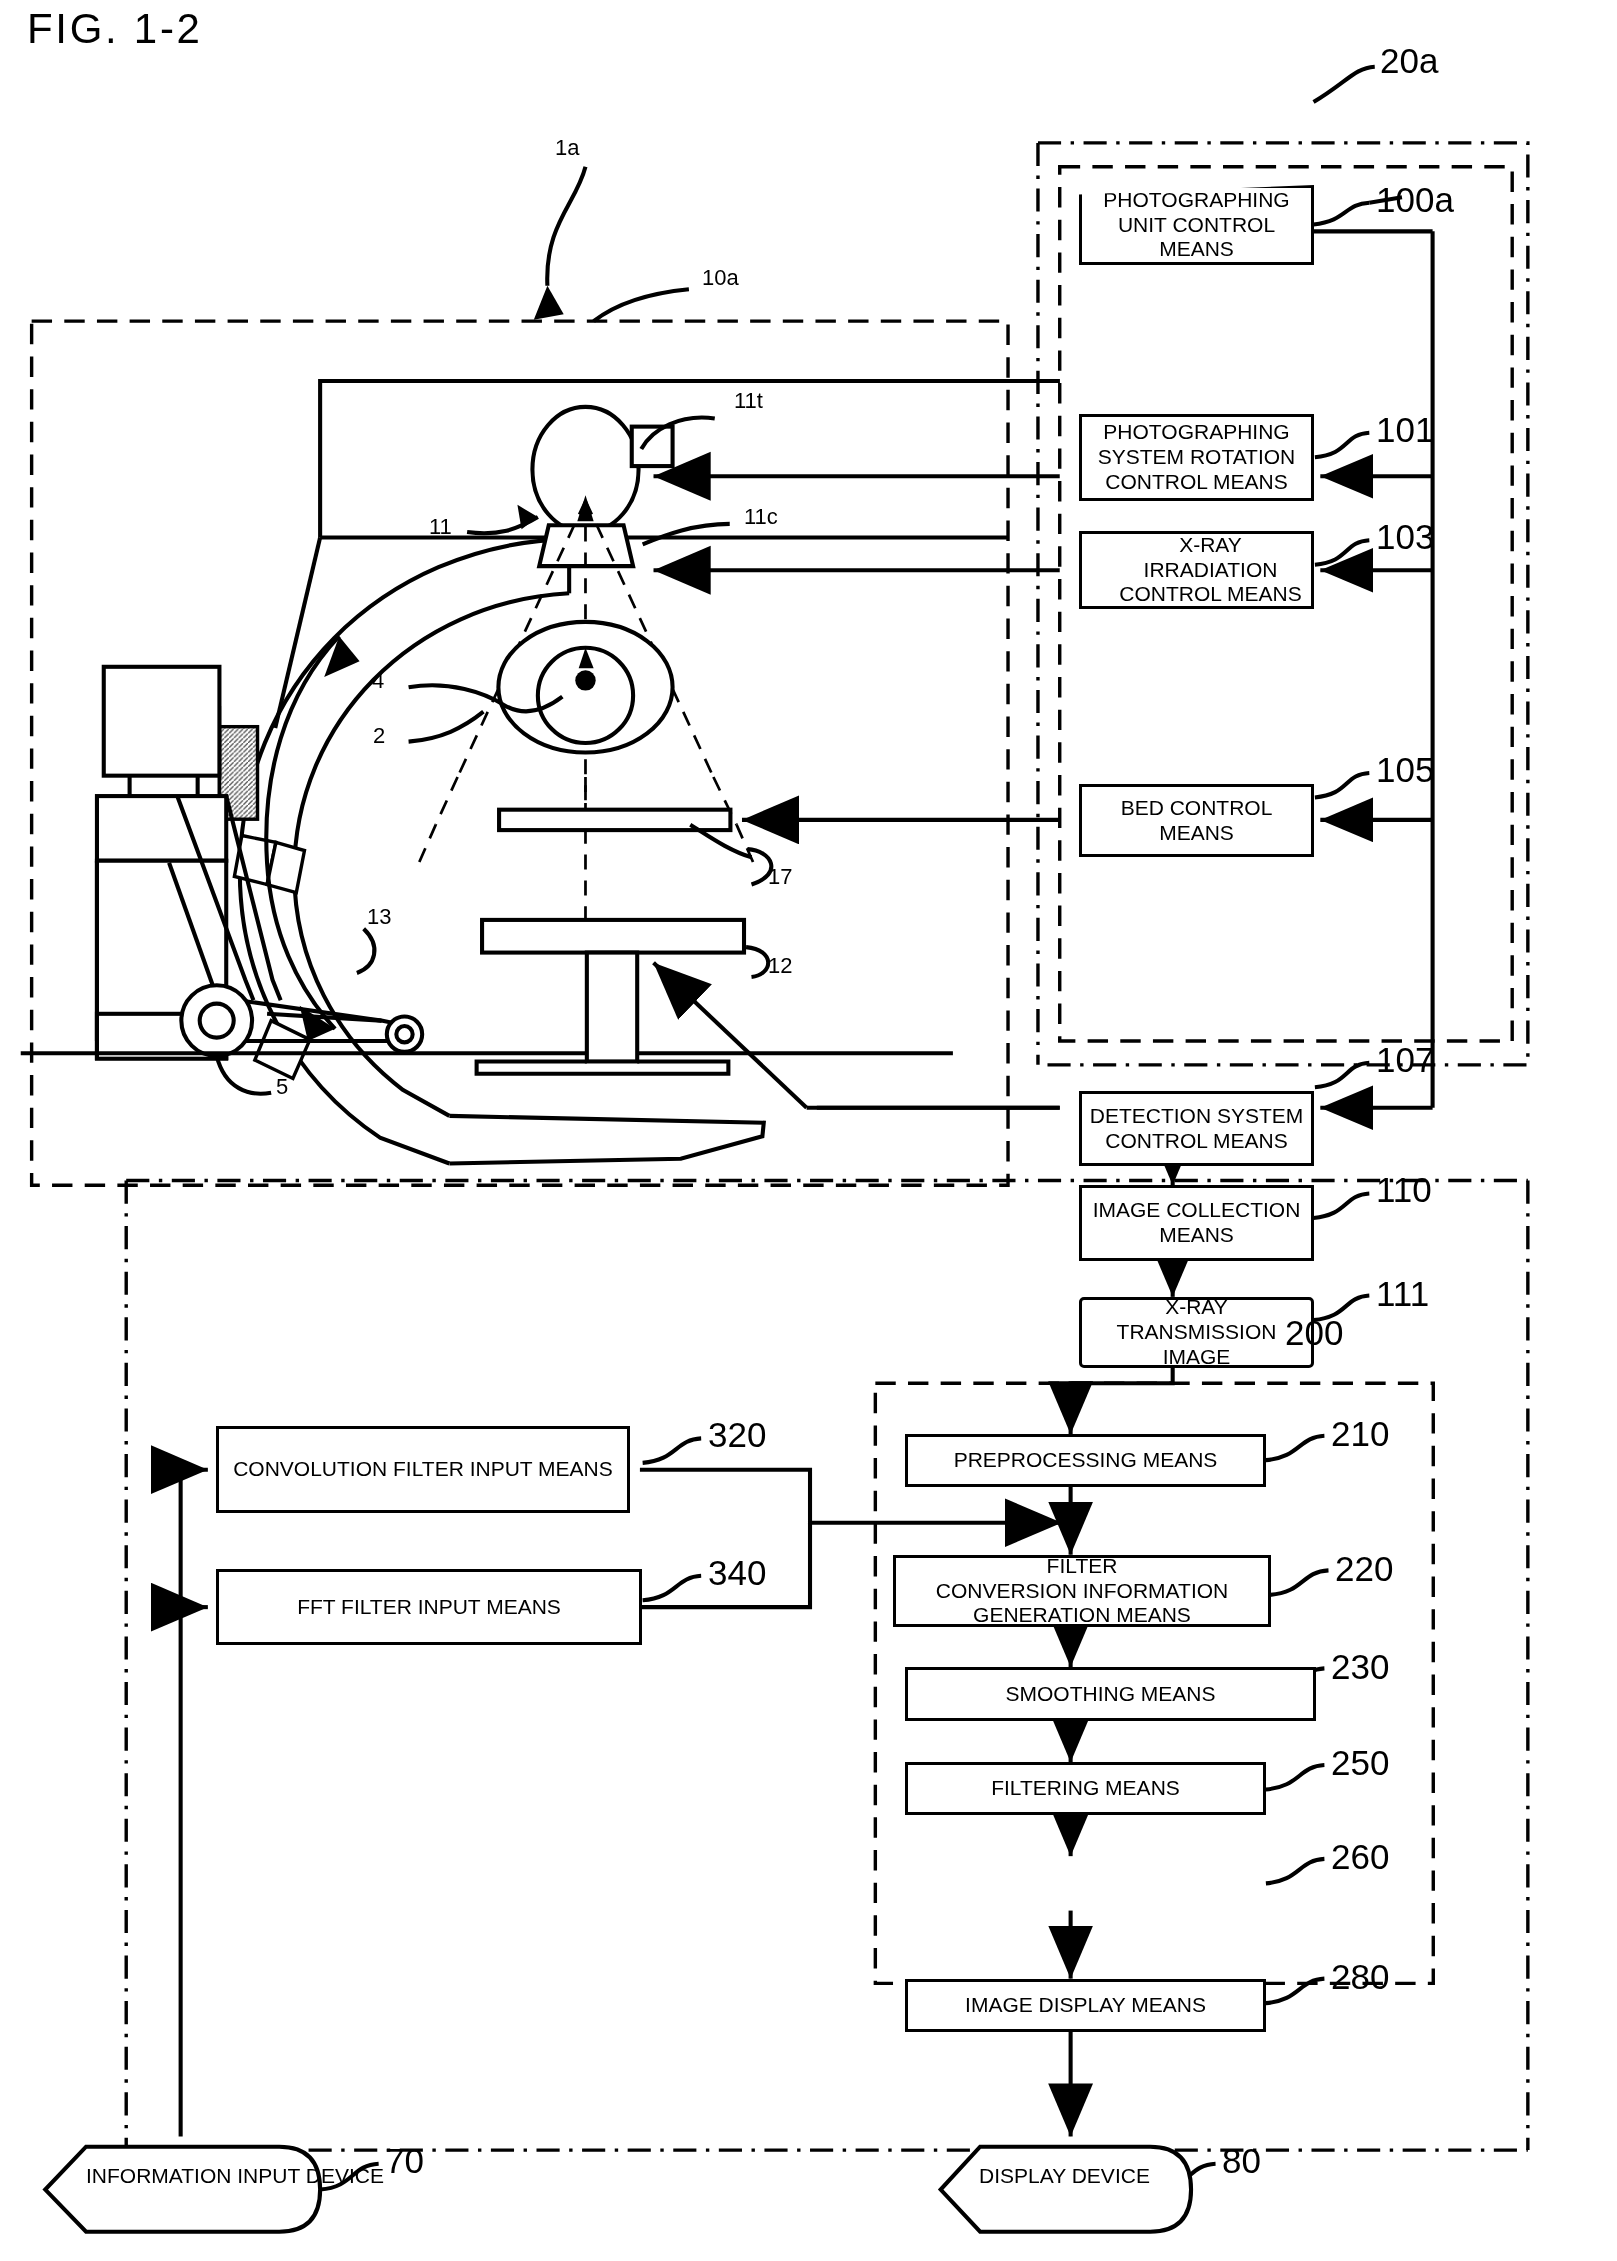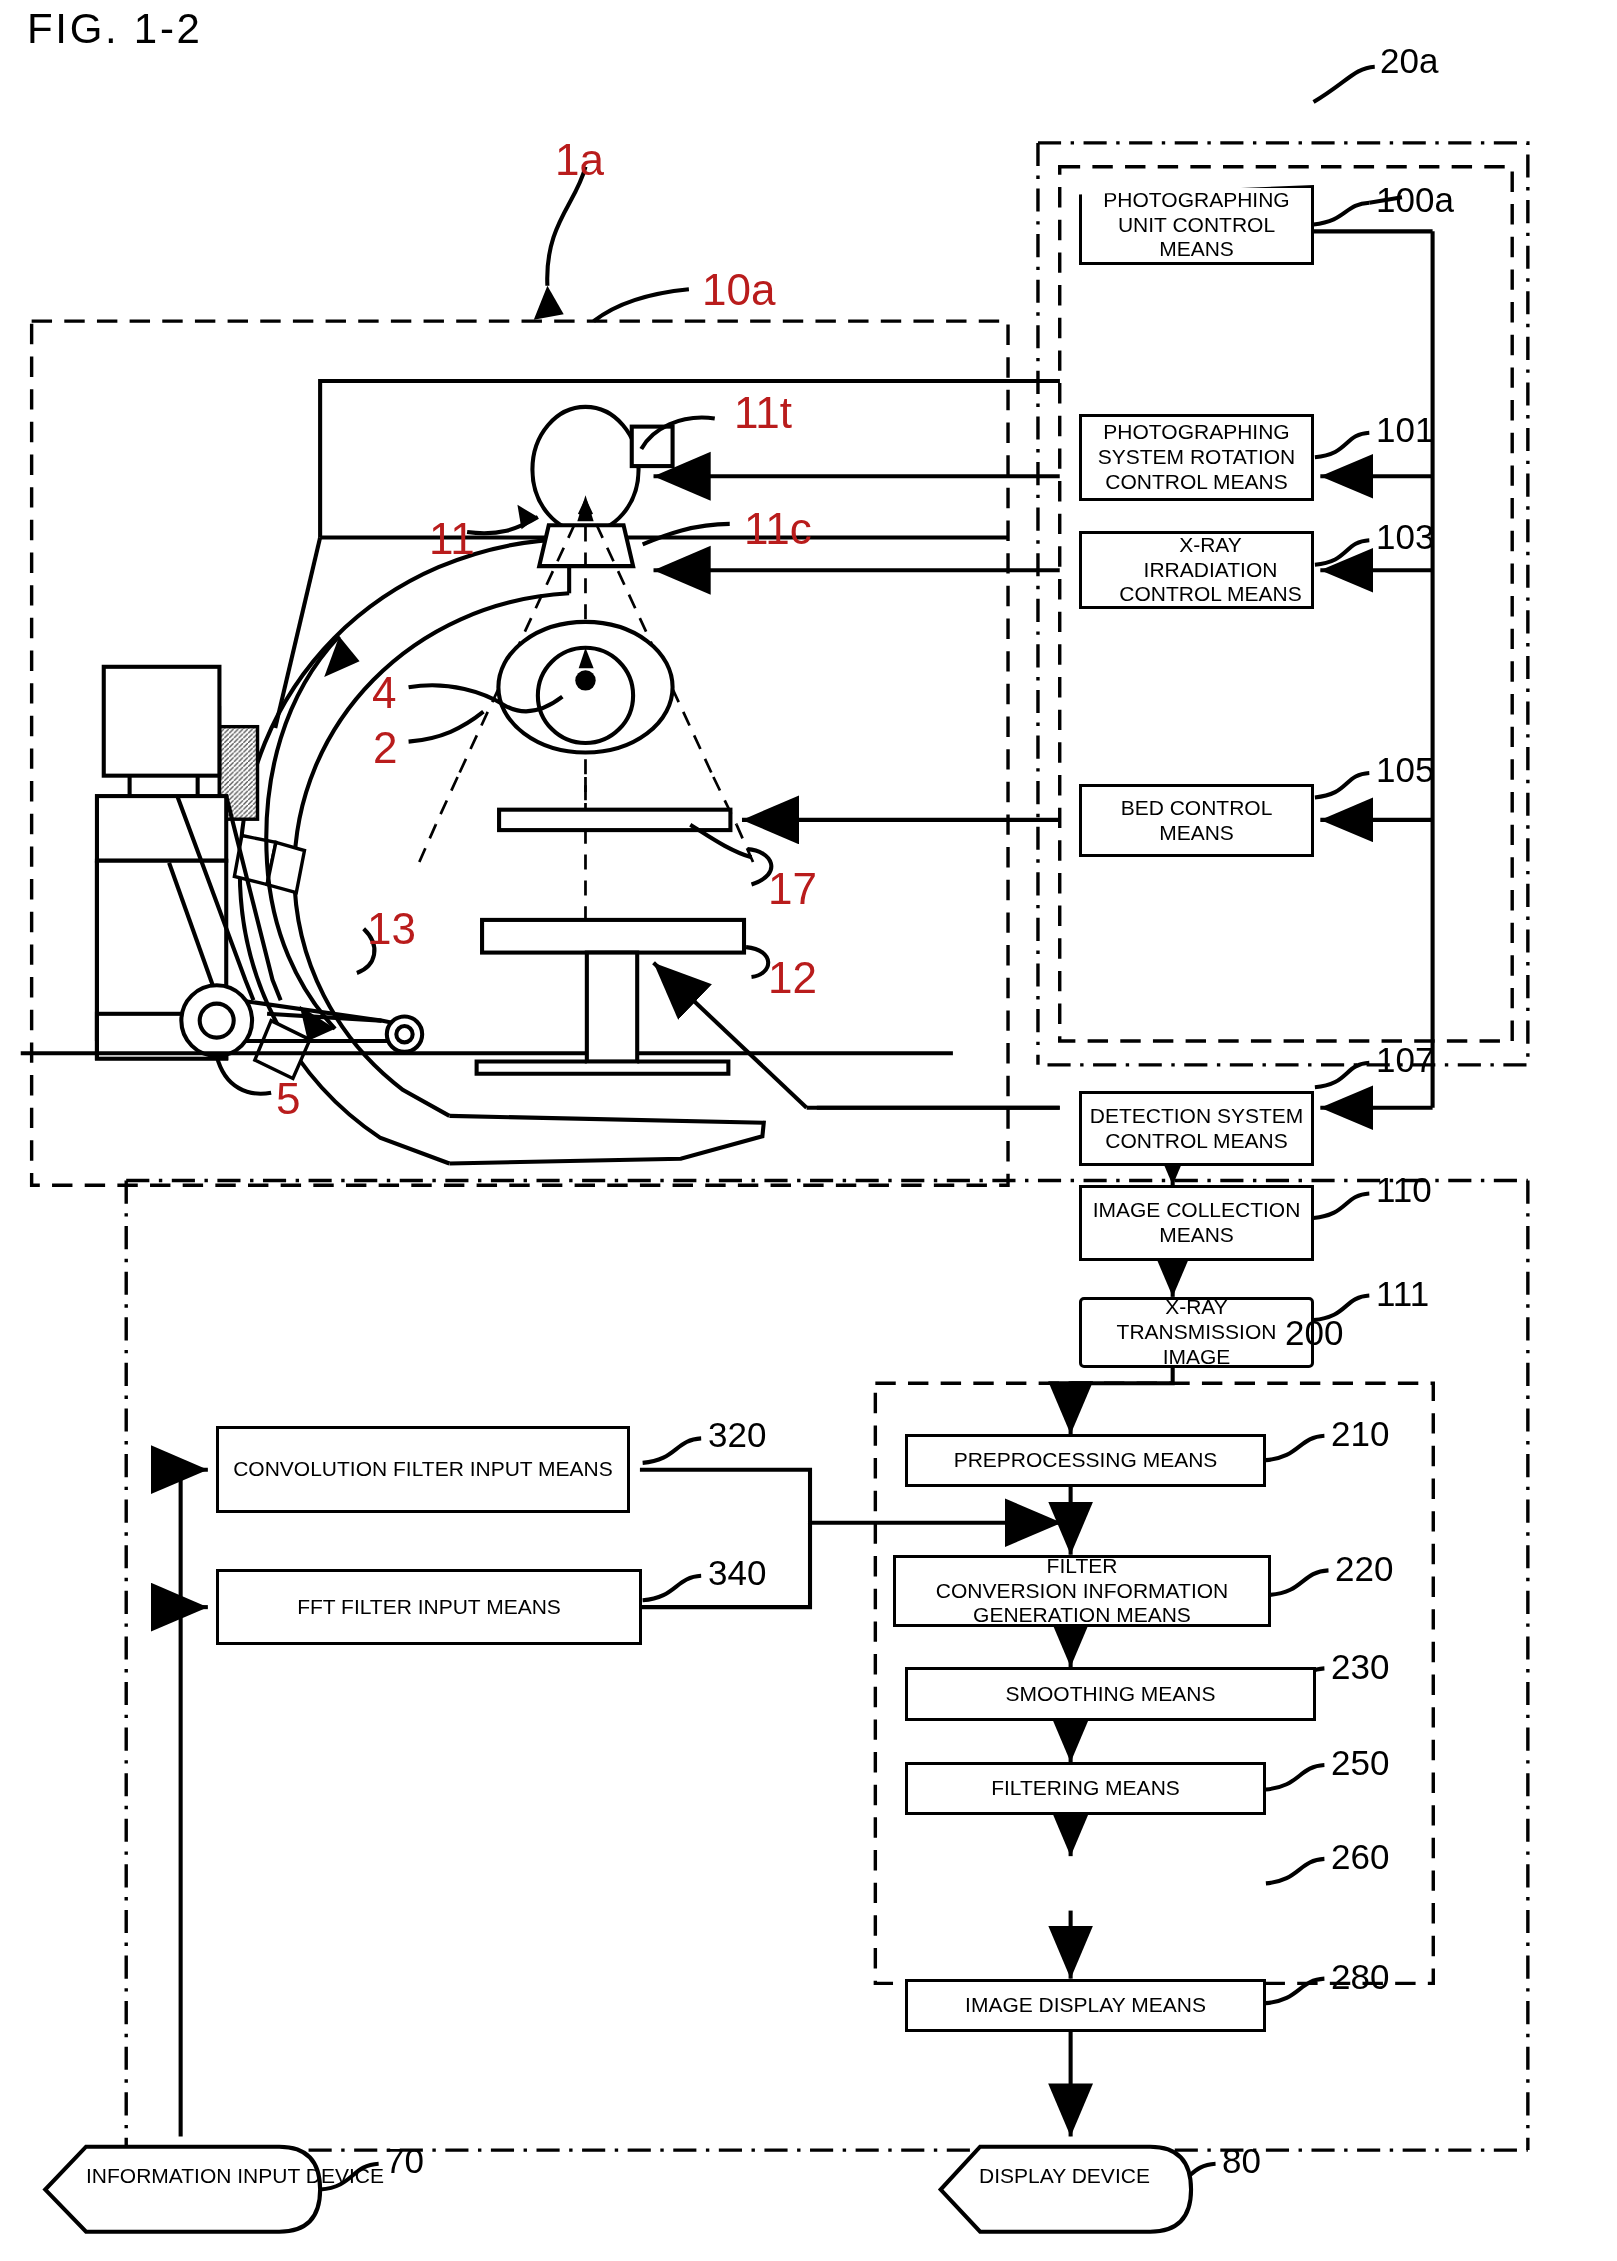--- a/index.html
+++ b/index.html
@@ -5,21 +5,21 @@
   html,body{margin:0;padding:0;background:#ffffff;}
   body{font-family:"Liberation Sans", sans-serif;}
   #page{position:relative;width:1618px;height:2261px;background:#fff;overflow:hidden;}
   svg#canvas{position:absolute;left:0;top:0;width:1618px;height:2261px;}
   .fig-title{position:absolute;left:27px;top:5.4px;font-size:42px;letter-spacing:2.7px;color:#000;font-family:"Liberation Sans", sans-serif;}
   .blk{position:absolute;box-sizing:border-box;border:3.4px solid #000;background:#fff;
        display:flex;align-items:center;justify-content:center;text-align:center;
        font-size:21px;line-height:1.18;color:#000;font-family:"Liberation Sans", sans-serif;}
   .blk.round{border-radius:5px;justify-content:flex-end;}
   .ref{position:absolute;font-size:35px;color:#000;font-family:"Liberation Sans", sans-serif;white-space:nowrap;}
-  .partno{position:absolute;font-size:44px;color:#b91c1c;font-family:"Liberation Sans", sans-serif;white-space:nowrap;}
+  .partno{position:absolute;font-size:22px;color:#000000;font-family:"Liberation Sans", sans-serif;white-space:nowrap;}
   .devlabel{position:absolute;font-size:21px;line-height:1.2;color:#000;text-align:center;
             font-family:"Liberation Sans", sans-serif;white-space:nowrap;}
 </style>
 </head>
 <body>
 
 <div id="page">
 
   <div class="fig-title">FIG. 1-2</div>
 

